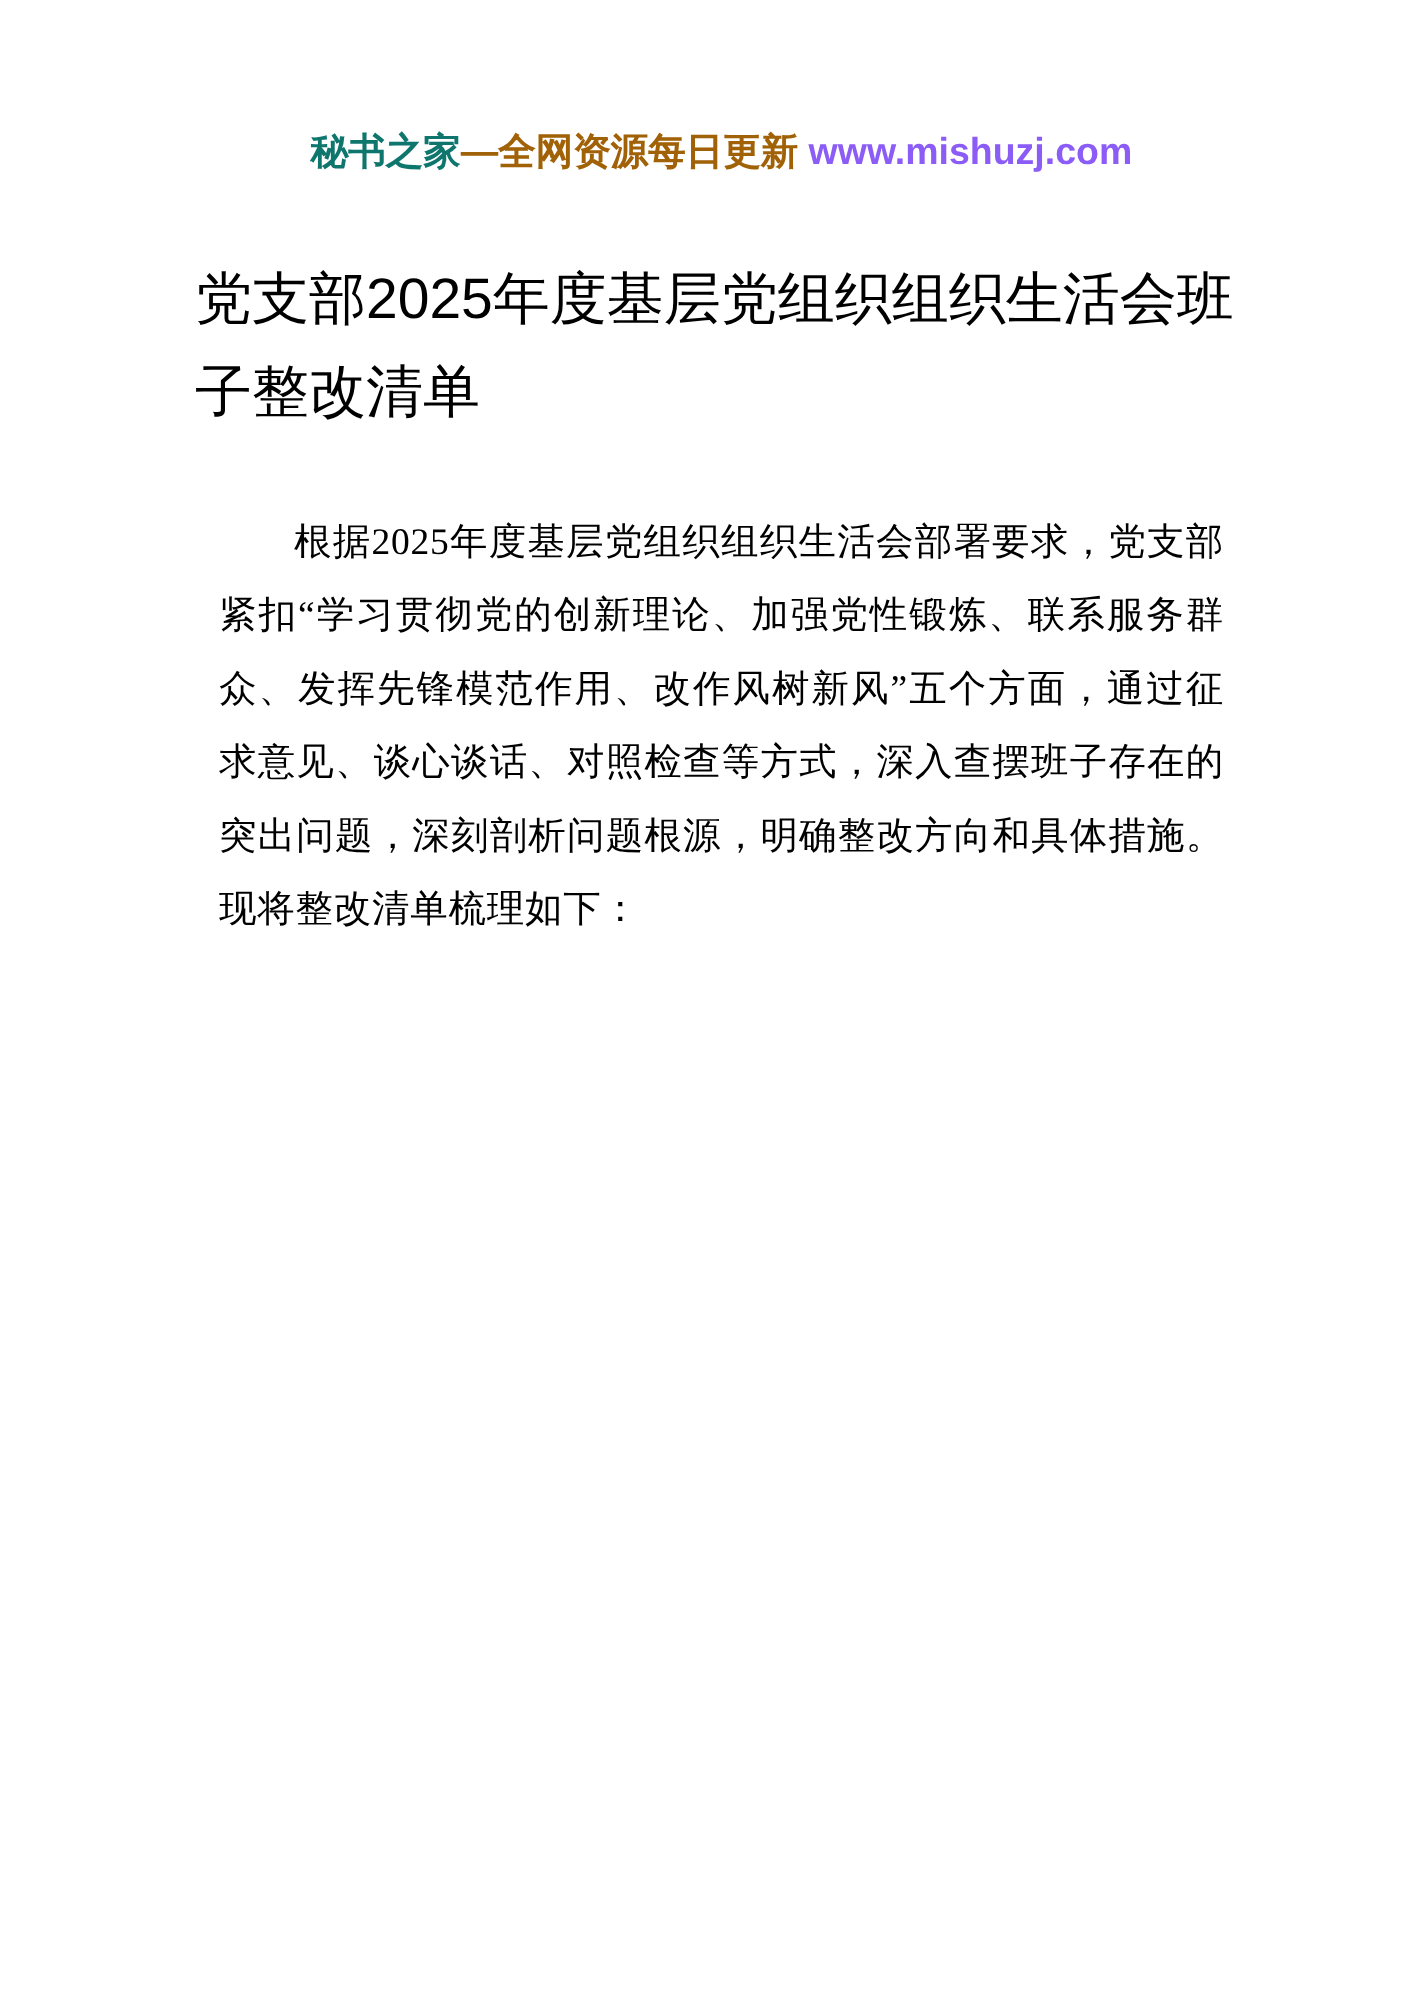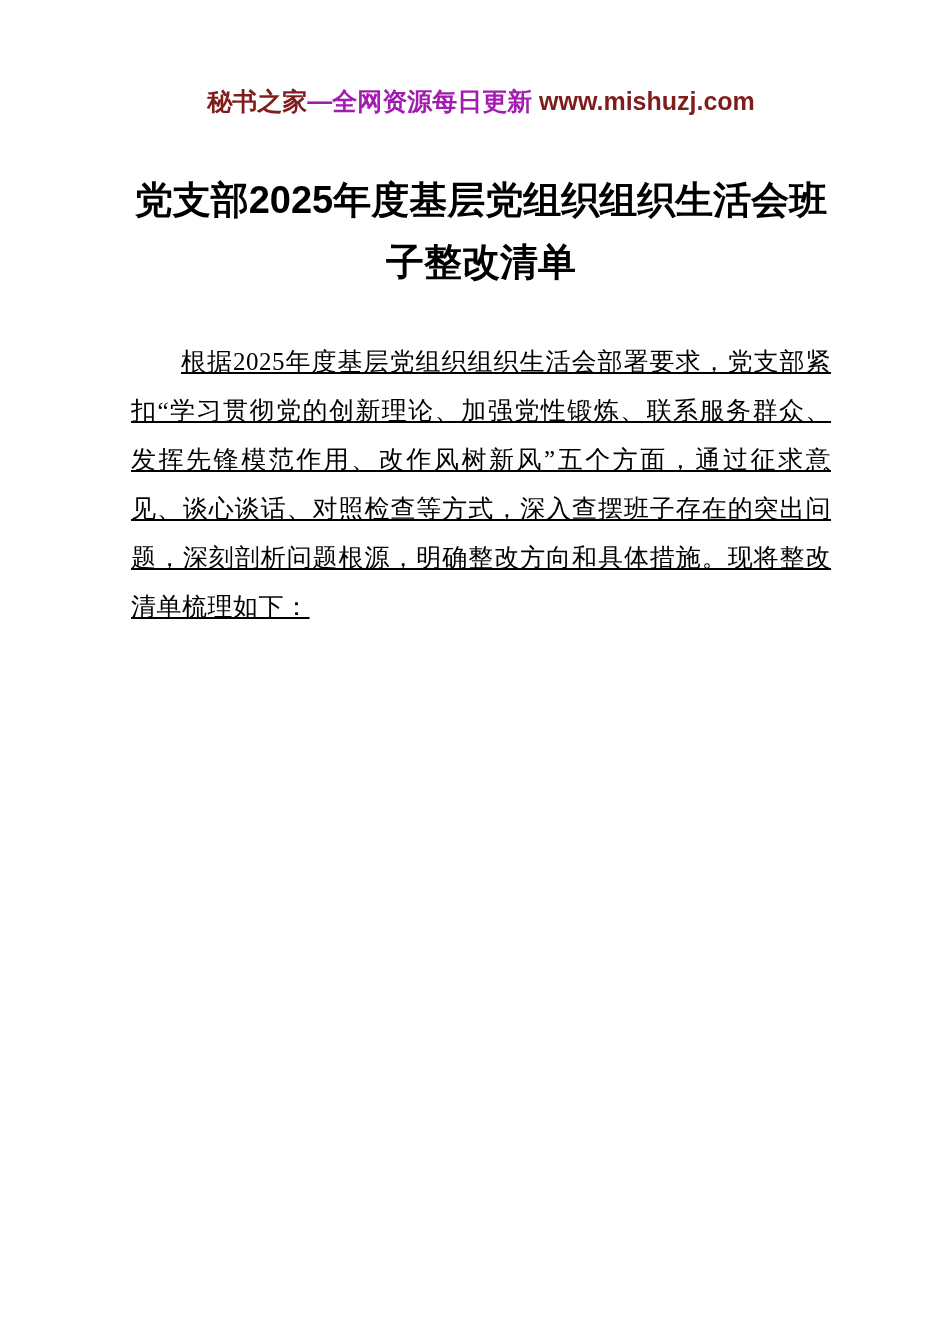--- a/index.html
+++ b/index.html
@@ -22,46 +22,45 @@
     background: #ffffff;
   }
   .site-header {
     text-align: center;
     font-family: "Liberation Sans", sans-serif;
     font-weight: bold;
     font-size: 25px;
     line-height: 32px;
     white-space: nowrap;
   }
-  .brand { color: #7f1d1d; }
-  .tagline { color: #a21caf; }
+  .brand { color: #0f766e; }
+  .tagline { color: #a16207; }
   .url {
-    color: #7f1d1d;
+    color: #8b5cf6;
     text-decoration: none;
   }
   .doc-title {
     font-family: "Liberation Sans", sans-serif;
-    font-weight: 700;
+    font-weight: 400;
     font-size: 38px;
     line-height: 62px;
-    text-align: center;
+    text-align: left;
     margin: 52px 0 0 0;
     letter-spacing: 0;
   }
   .doc-body {
     margin-top: 44px;
     font-size: 25px;
     line-height: 49px;
     text-align: justify;
     letter-spacing: 0.5px;
   }
   .para {
-    margin: 1px;
+    margin: 16px;
     text-indent: 2em;
-    text-decoration: underline;
   }
   .para .b { font-weight: bold; }
 </style>
 </head>
 <body>
 
 <div class="page">
   <div class="site-header">
     <span class="brand">秘书之家</span><span class="tagline">—全网资源每日更新 </span><a class="url" href="#">www.mishuzj.com</a>
   </div>

